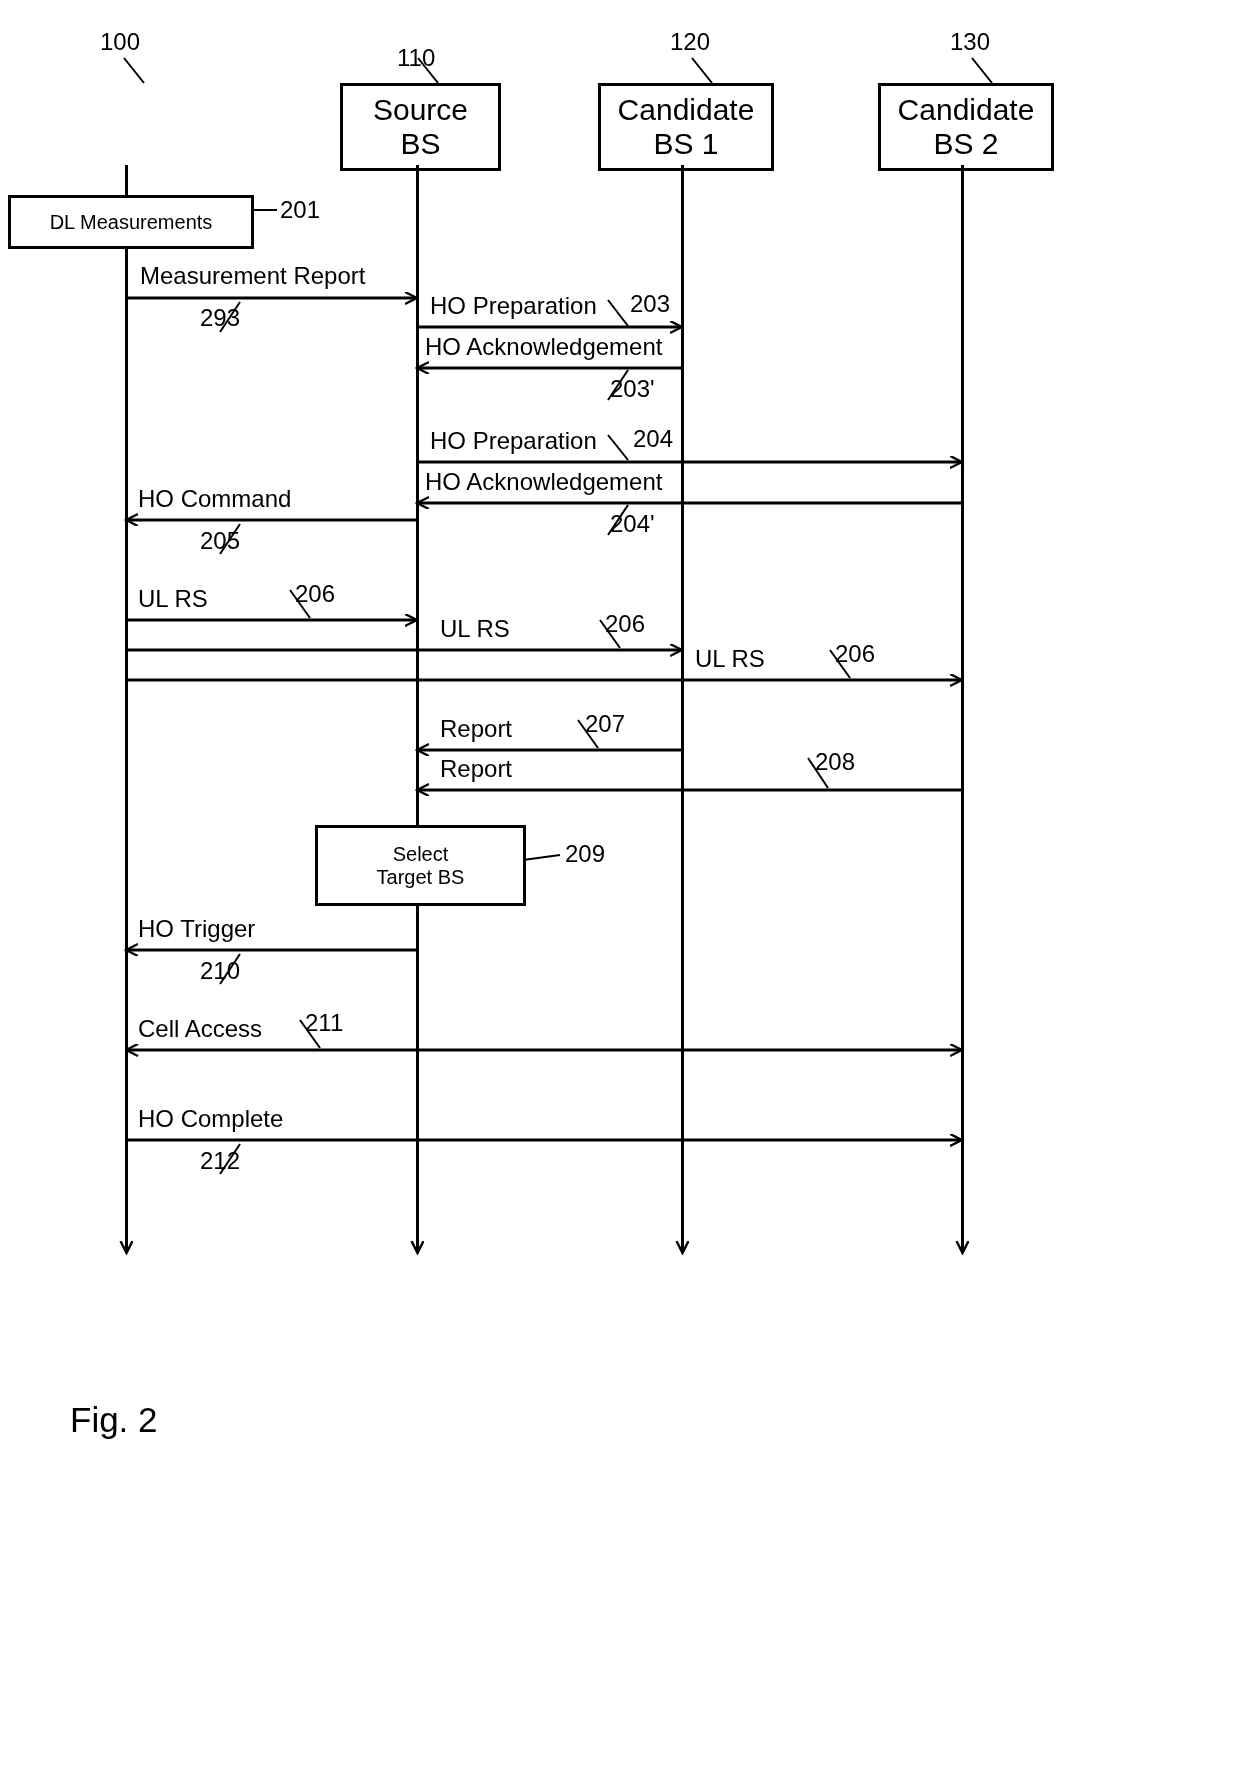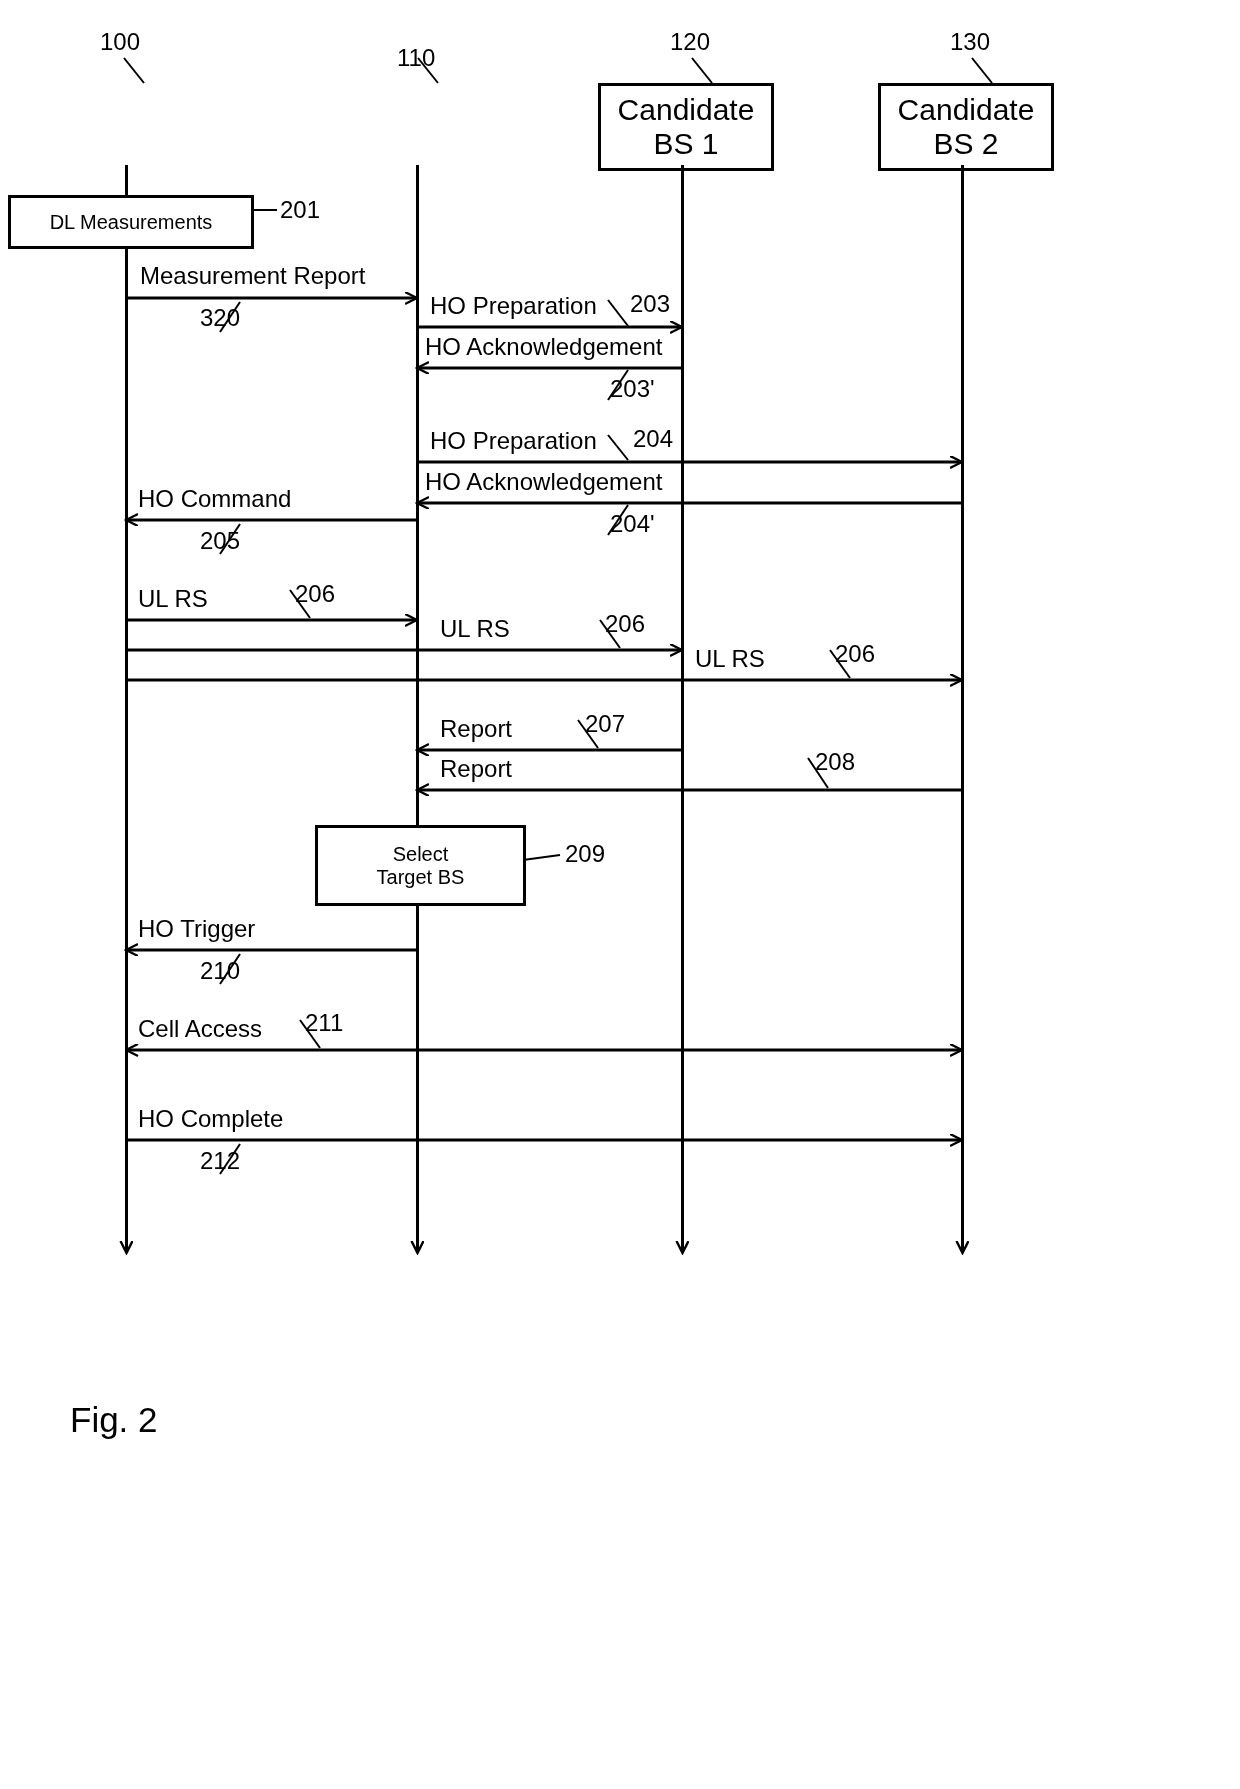--- a/index.html
+++ b/index.html
@@ -14,20 +14,22 @@
 </head>
 <body>
 
 <div class="canvas">
 
 <div class="label" style="left:100px;top:28px;">100</div>
 <div class="label" style="left:397px;top:44px;">110</div>
 <div class="label" style="left:670px;top:28px;">120</div>
 <div class="label" style="left:950px;top:28px;">130</div>
 
+<div class="box" style="left:340px;top:83px;width:155px;height:82px;white-space:pre;"><span>Source
+BS</span></div>
 <div class="box" style="left:598px;top:83px;width:170px;height:82px;white-space:pre;"><span>Candidate
 BS 1</span></div>
 <div class="box" style="left:878px;top:83px;width:170px;height:82px;white-space:pre;"><span>Candidate
 BS 2</span></div>
 
 <div class="lifeline" style="left:125px;top:165px;height:1075px;"></div>
 <div class="lifeline" style="left:416px;top:165px;height:1075px;"></div>
 <div class="lifeline" style="left:681px;top:165px;height:1075px;"></div>
 <div class="lifeline" style="left:961px;top:165px;height:1075px;"></div>
 
@@ -100,21 +102,21 @@
 <line x1="600" y1="620" x2="620" y2="648" stroke="#000" stroke-width="2"></line>
 <line x1="830" y1="650" x2="850" y2="678" stroke="#000" stroke-width="2"></line>
 <line x1="578" y1="720" x2="598" y2="748" stroke="#000" stroke-width="2"></line>
 <line x1="808" y1="758" x2="828" y2="788" stroke="#000" stroke-width="2"></line>
 <line x1="220" y1="984" x2="240" y2="954" stroke="#000" stroke-width="2"></line>
 <line x1="300" y1="1020" x2="320" y2="1048" stroke="#000" stroke-width="2"></line>
 <line x1="220" y1="1174" x2="240" y2="1144" stroke="#000" stroke-width="2"></line>
 </svg>
 
 <div class="label" style="left:140px;top:262px;">Measurement Report</div>
-<div class="label" style="left:200px;top:304px;">320</div>
+<div class="label" style="left:200px;top:304px;">293</div>
 
 <div class="label" style="left:430px;top:292px;">HO Preparation</div>
 <div class="label" style="left:630px;top:290px;">203</div>
 
 <div class="label" style="left:425px;top:333px;">HO Acknowledgement</div>
 <div class="label" style="left:610px;top:375px;">203'</div>
 
 <div class="label" style="left:430px;top:427px;">HO Preparation</div>
 <div class="label" style="left:633px;top:425px;">204</div>
 

